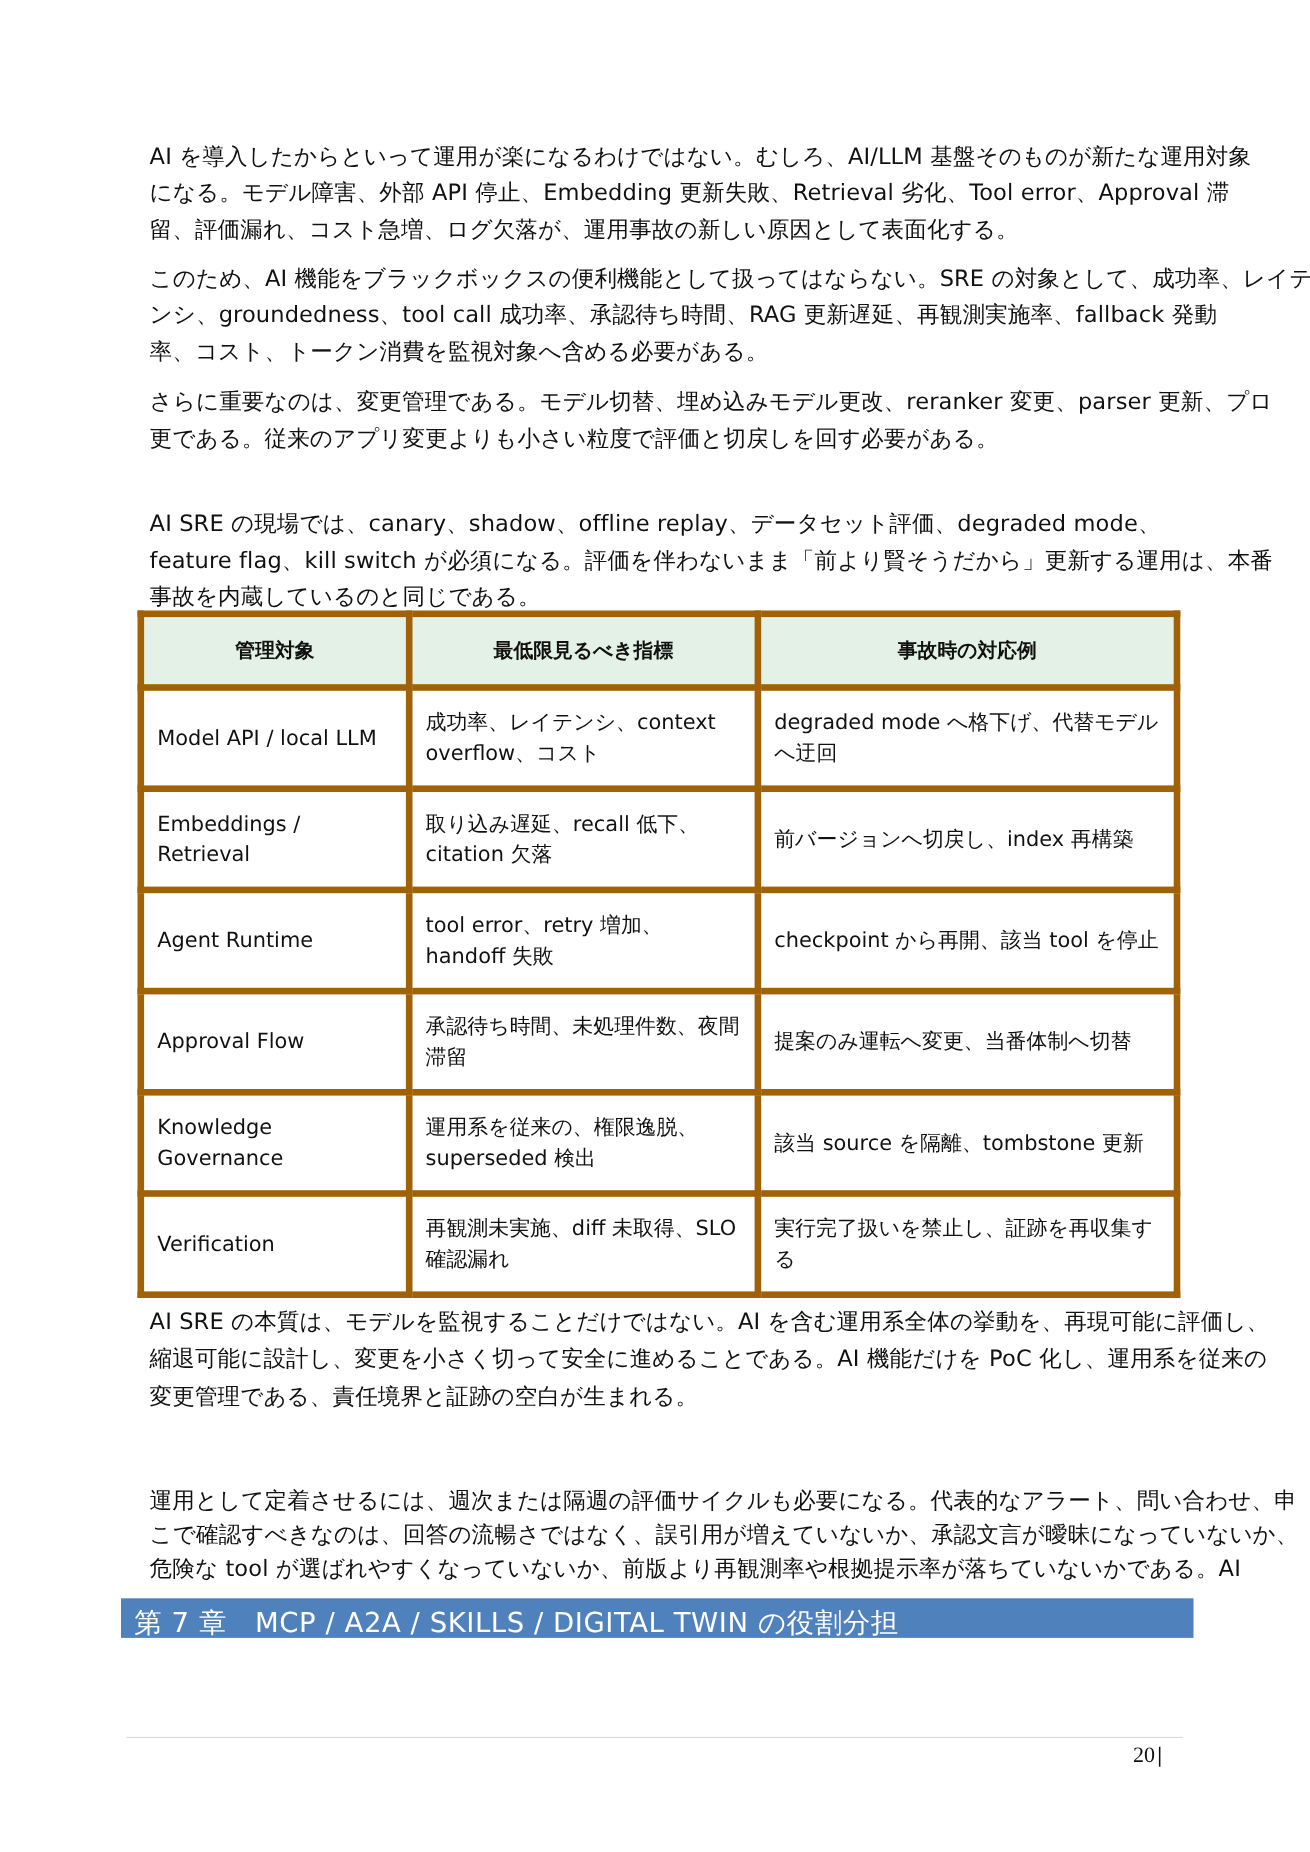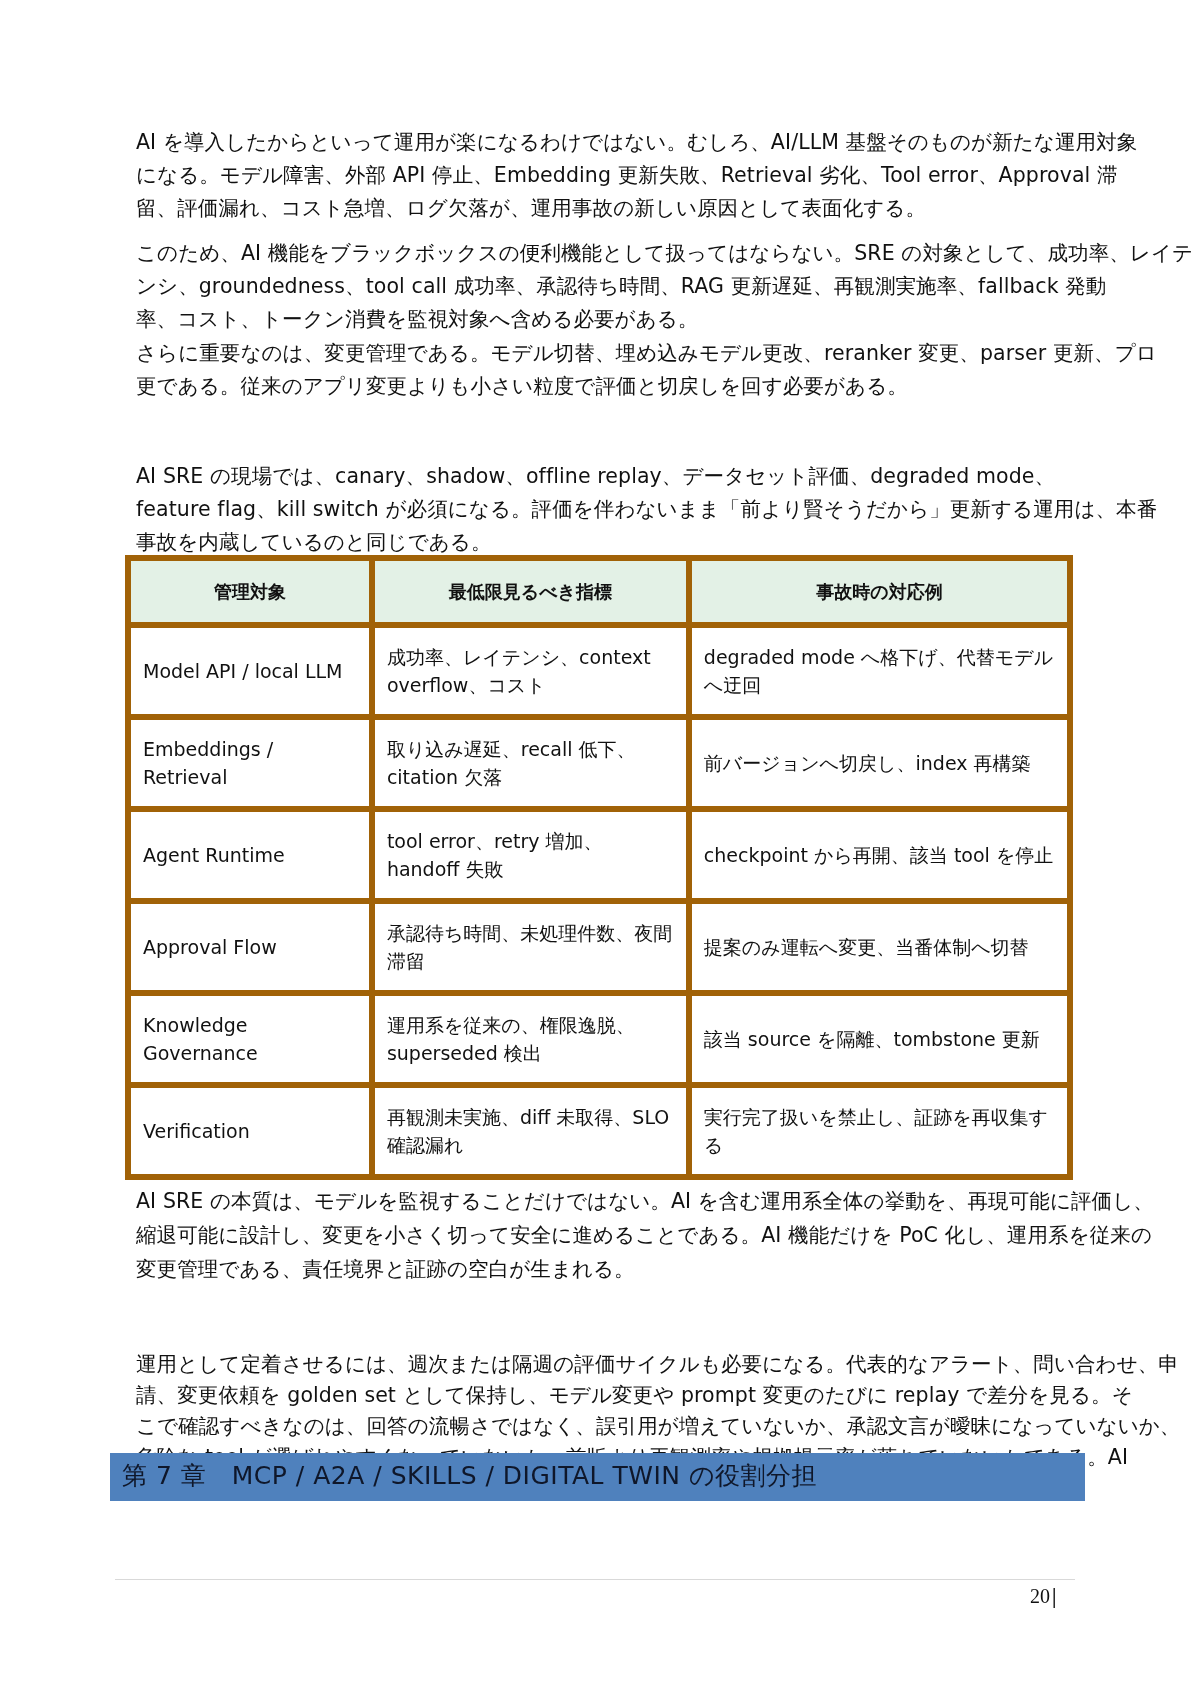--- a/index.html
+++ b/index.html
@@ -10,21 +10,21 @@
     }
     .page { position: absolute; left: 0; top: 0; width: 1191px; height: 1684px; }
     .para {
       position: absolute; left: 120px; width: 955px;
       font-size: 20.5px; line-height: 33px; letter-spacing: 0.1px;
       margin: 16px;
     }
     .para .line { display: block; white-space: nowrap; }
     #p1 { top: 110px; }
     #p2 { top: 221px; }
-    #p3 { top: 321px; }
+    #p3 { top: 333px; }
     #p4 { top: 444px; }
 
     table.doc-table {
       position: absolute; left: 125px; top: 555px;
       width: 948px; border-collapse: collapse;
       font-size: 19px; line-height: 28px;
     }
     table.doc-table th, table.doc-table td {
       border: 6px solid #a16207; vertical-align: middle; text-align: left;
     }
@@ -34,22 +34,22 @@
     }
     table.doc-table td { height: 86px; padding: 0 12px; }
     table.doc-table col.c1 { width: 245px; }
     table.doc-table col.c2 { width: 319px; }
     table.doc-table col.c3 { width: 384px; }
 
     #p5 { top: 1168px; line-height: 34px; }
     #p6 { top: 1333px; line-height: 31px; }
 
     .chapter-bar {
-      position: absolute; left: 110px; top: 1453px; width: 975px; height: 48px;
-      background: #4f81bd; color: #0f172a;
+      position: absolute; left: 110px; top: 1453px; width: 975px; height: 36px;
+      background: #4f81bd; color: #ffffff;
       font-size: 25px; line-height: 46px; padding-left: 12px; box-sizing: border-box;
       letter-spacing: 0.5px;
     }
     .footer-rule {
       position: absolute; left: 115px; top: 1579px; width: 960px; height: 1px;
       background: #d9d9d9;
     }
     .page-number {
       position: absolute; left: 1030px; top: 1585px;
       font-family: "Liberation Serif", "DejaVu Serif", serif;
@@ -133,21 +133,20 @@
   </table>
 
   <p class="para" id="p5">
     <span class="line">AI SRE の本質は、モデルを監視することだけではない。AI を含む運用系全体の挙動を、再現可能に評価し、</span>
     <span class="line">縮退可能に設計し、変更を小さく切って安全に進めることである。AI 機能だけを PoC 化し、運用系を従来の</span>
     <span class="line">変更管理である、責任境界と証跡の空白が生まれる。</span>
   </p>
 
   <p class="para" id="p6">
     <span class="line">運用として定着させるには、週次または隔週の評価サイクルも必要になる。代表的なアラート、問い合わせ、申</span>
-    <span class="line">請、変更依頼を golden set として保持し、モデル変更や prompt 変更のたびに replay で差分を見る。そ</span>
     <span class="line">こで確認すべきなのは、回答の流暢さではなく、誤引用が増えていないか、承認文言が曖昧になっていないか、</span>
     <span class="line">危険な tool が選ばれやすくなっていないか、前版より再観測率や根拠提示率が落ちていないかである。AI</span>
   </p>
 
   <div class="chapter-bar">第 7 章　MCP / A2A / SKILLS / DIGITAL TWIN の役割分担</div>
 
   <div class="footer-rule"></div>
   <div class="page-number">
     <span>20</span><span class="bar">|</span>
   </div>

